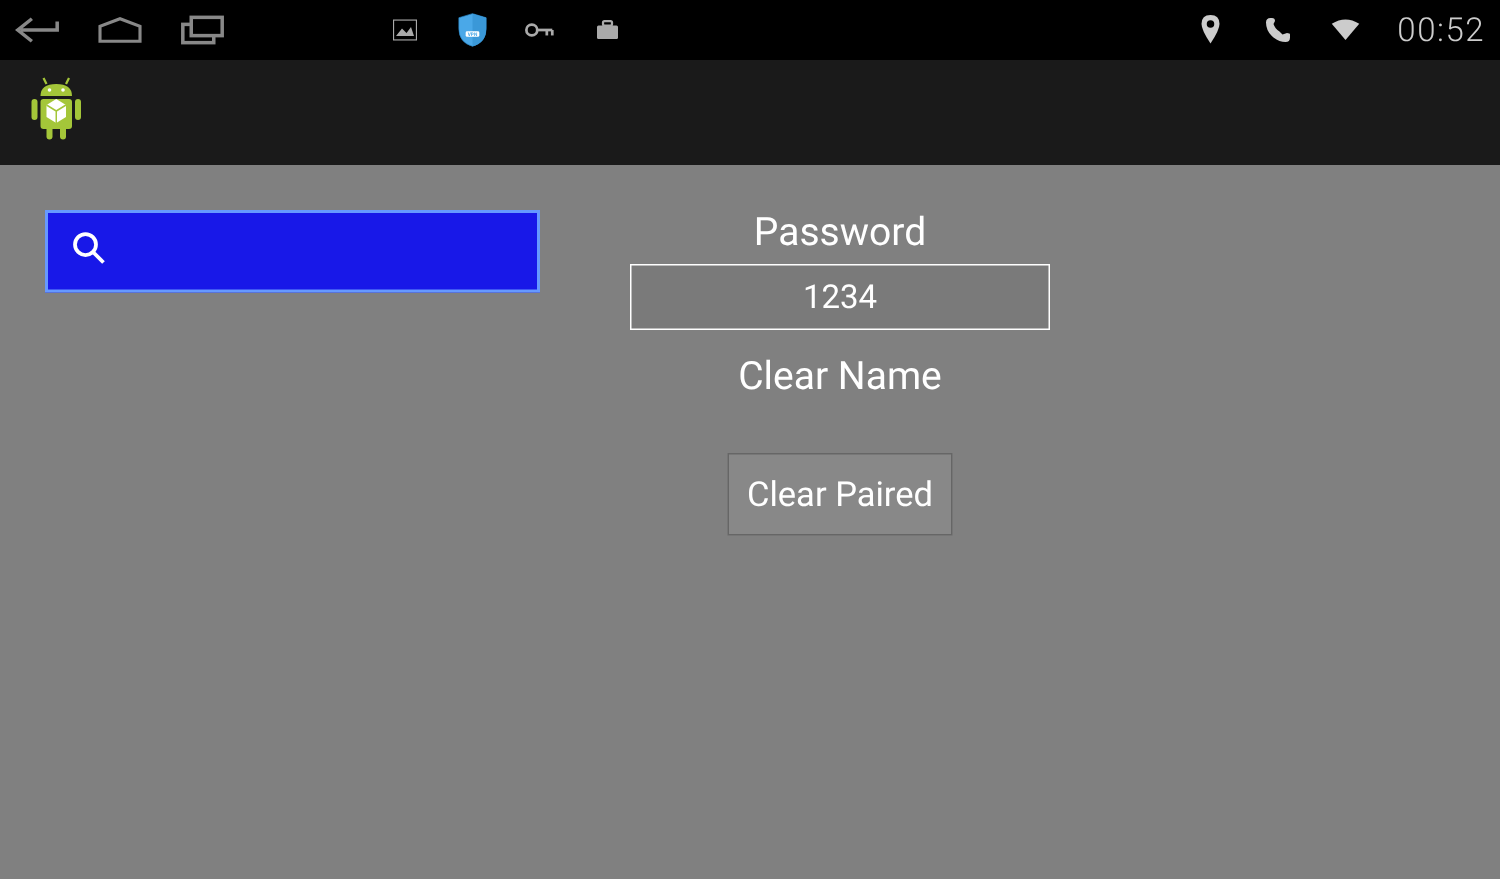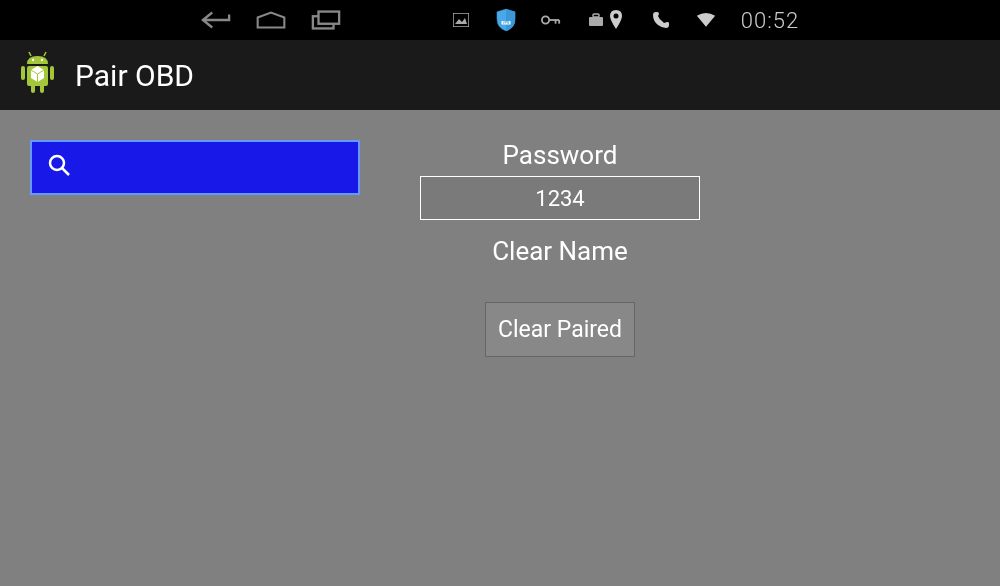--- a/index.html
+++ b/index.html
@@ -12,21 +12,21 @@
       width: 1000px;
       height: 586px;
       background: #808080;
       overflow: hidden;
     }
     .status-bar {
       height: 40px;
       background: #000;
       display: flex;
       align-items: center;
-      justify-content: center;
+      justify-content: space-between;
       padding: 0 10px;
     }
     .status-left {
       display: flex;
       align-items: center;
       gap: 25px;
     }
     .status-right {
       display: flex;
       align-items: center;
@@ -213,21 +213,20 @@
       <circle cx="18" cy="12" r="1.2" fill="#fff"></circle>
       <circle cx="27" cy="12" r="1.2" fill="#fff"></circle>
       <rect x="6" y="18" width="4" height="14" fill="#a4c639" rx="2"></rect>
       <rect x="35" y="18" width="4" height="14" fill="#a4c639" rx="2"></rect>
       <rect x="16" y="36" width="4" height="9" fill="#a4c639" rx="2"></rect>
       <rect x="25" y="36" width="4" height="9" fill="#a4c639" rx="2"></rect>
       <path d="M 16 22 L 22.5 18 L 29 22 L 29 30 L 22.5 34 L 16 30 Z" fill="#fff"></path>
       <path d="M 16 22 L 22.5 26 L 29 22 M 22.5 26 L 22.5 34" stroke="#a4c639" stroke-width="1" fill="none"></path>
     </svg>
   </div>
-  <div class="app-title">Pair OBD</div>
 </div>
 
 <div class="content">
   <div class="left-col">
     <div class="search-box">
       <span class="search-icon-wrap">
         <svg width="26" height="26" viewBox="0 0 26 26">
             <circle cx="10" cy="10" r="7" stroke="#fff" stroke-width="2.5" fill="none"></circle>
             <line x1="15" y1="15" x2="22" y2="22" stroke="#fff" stroke-width="2.5"></line>
           </svg>

